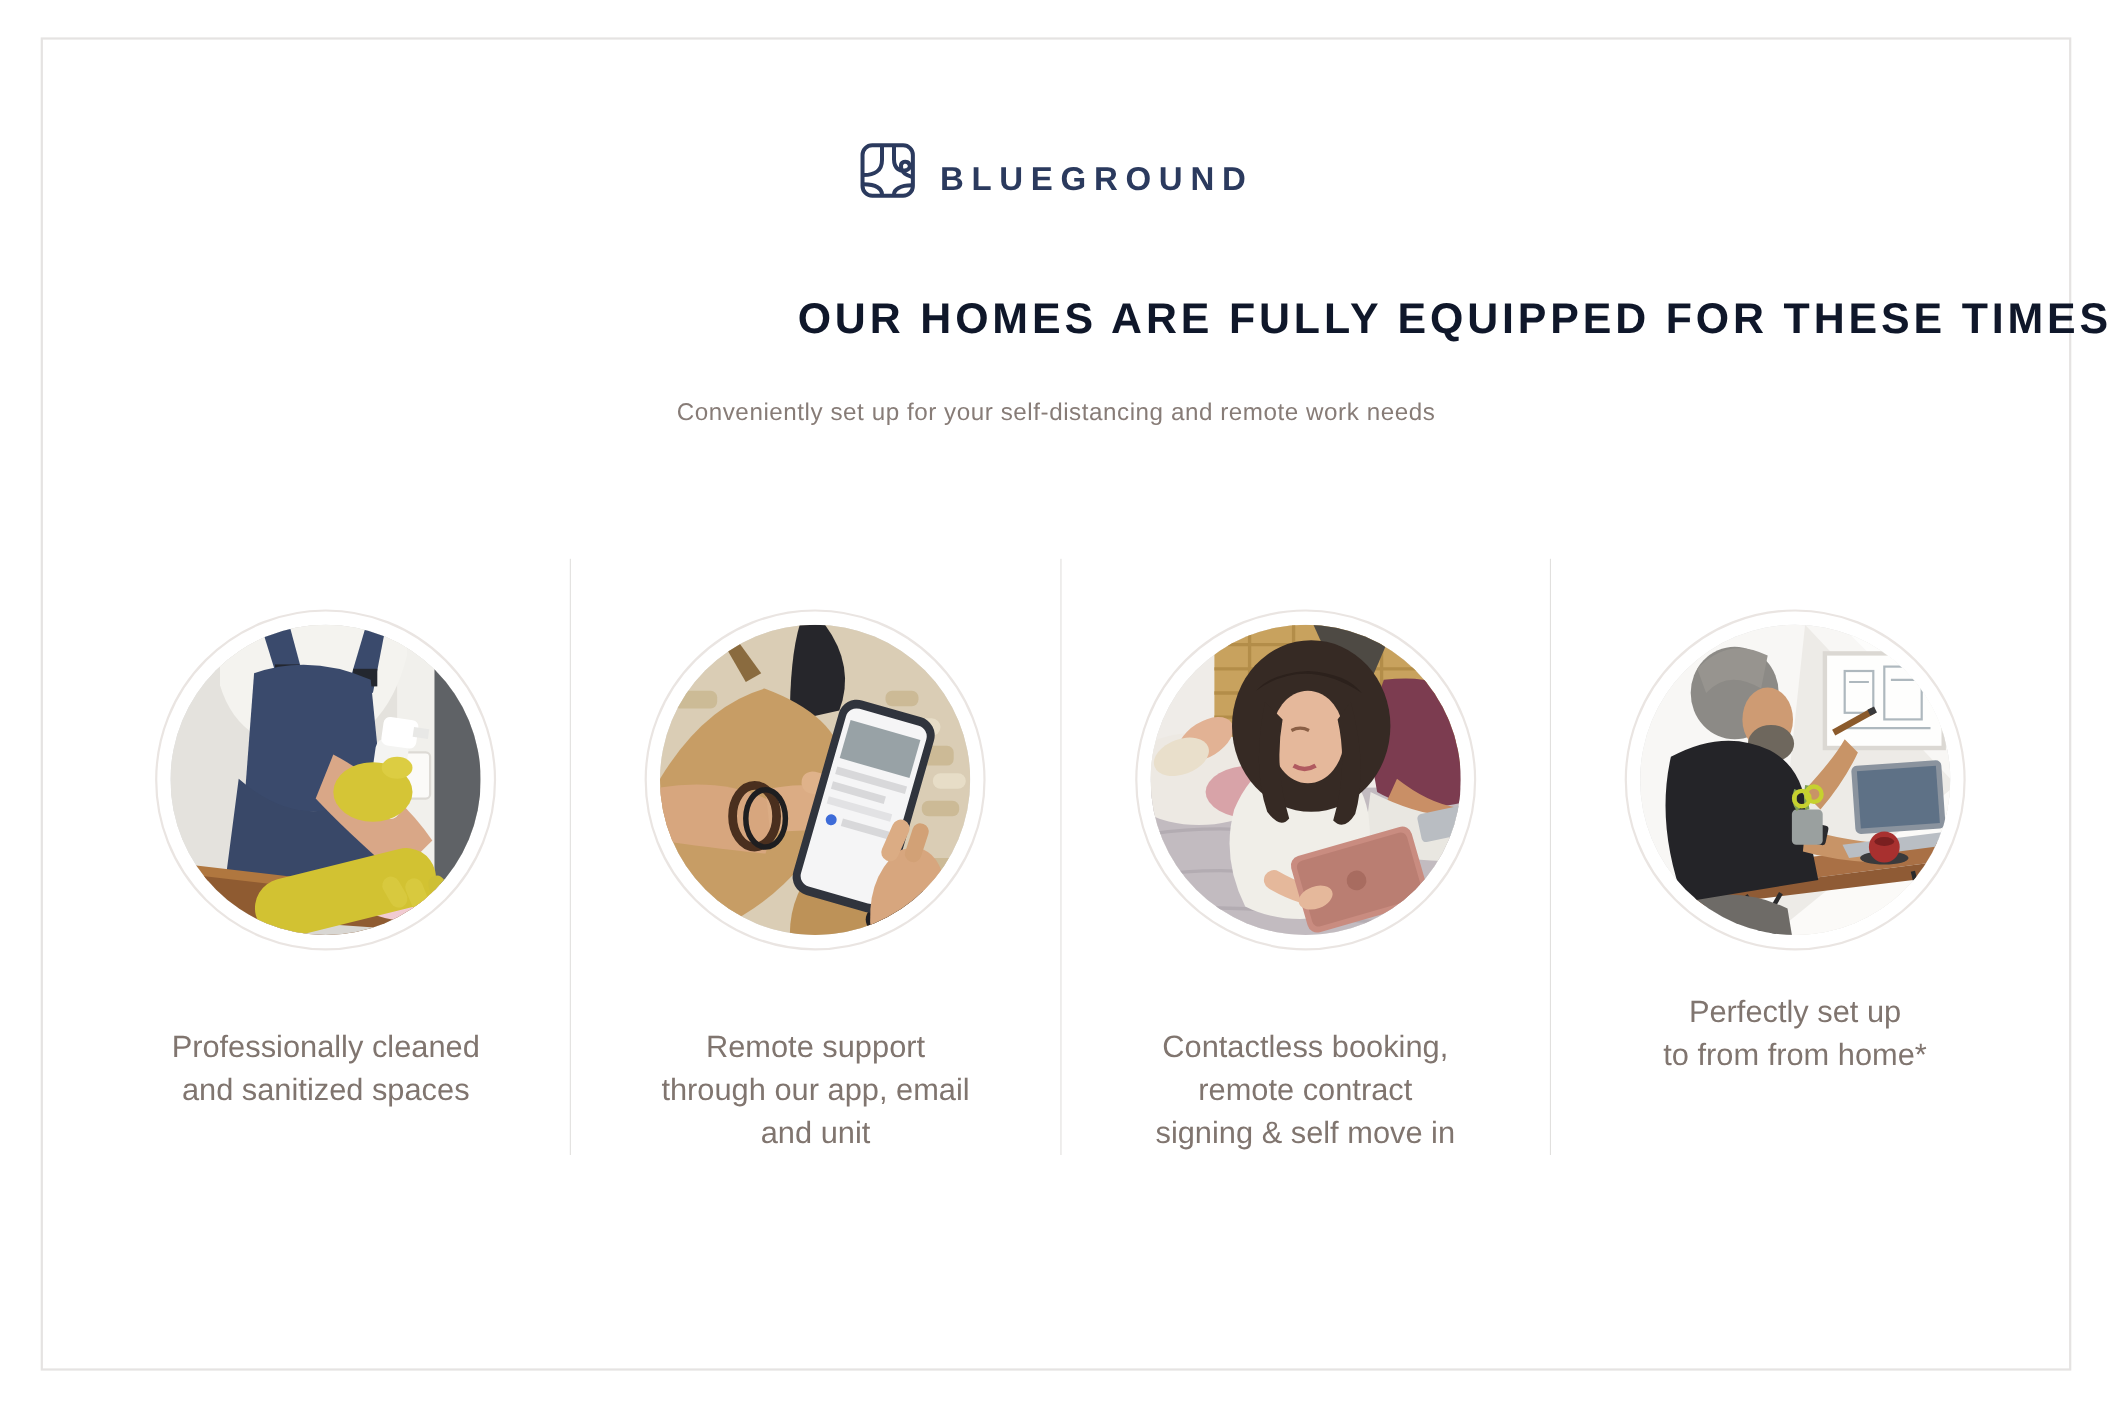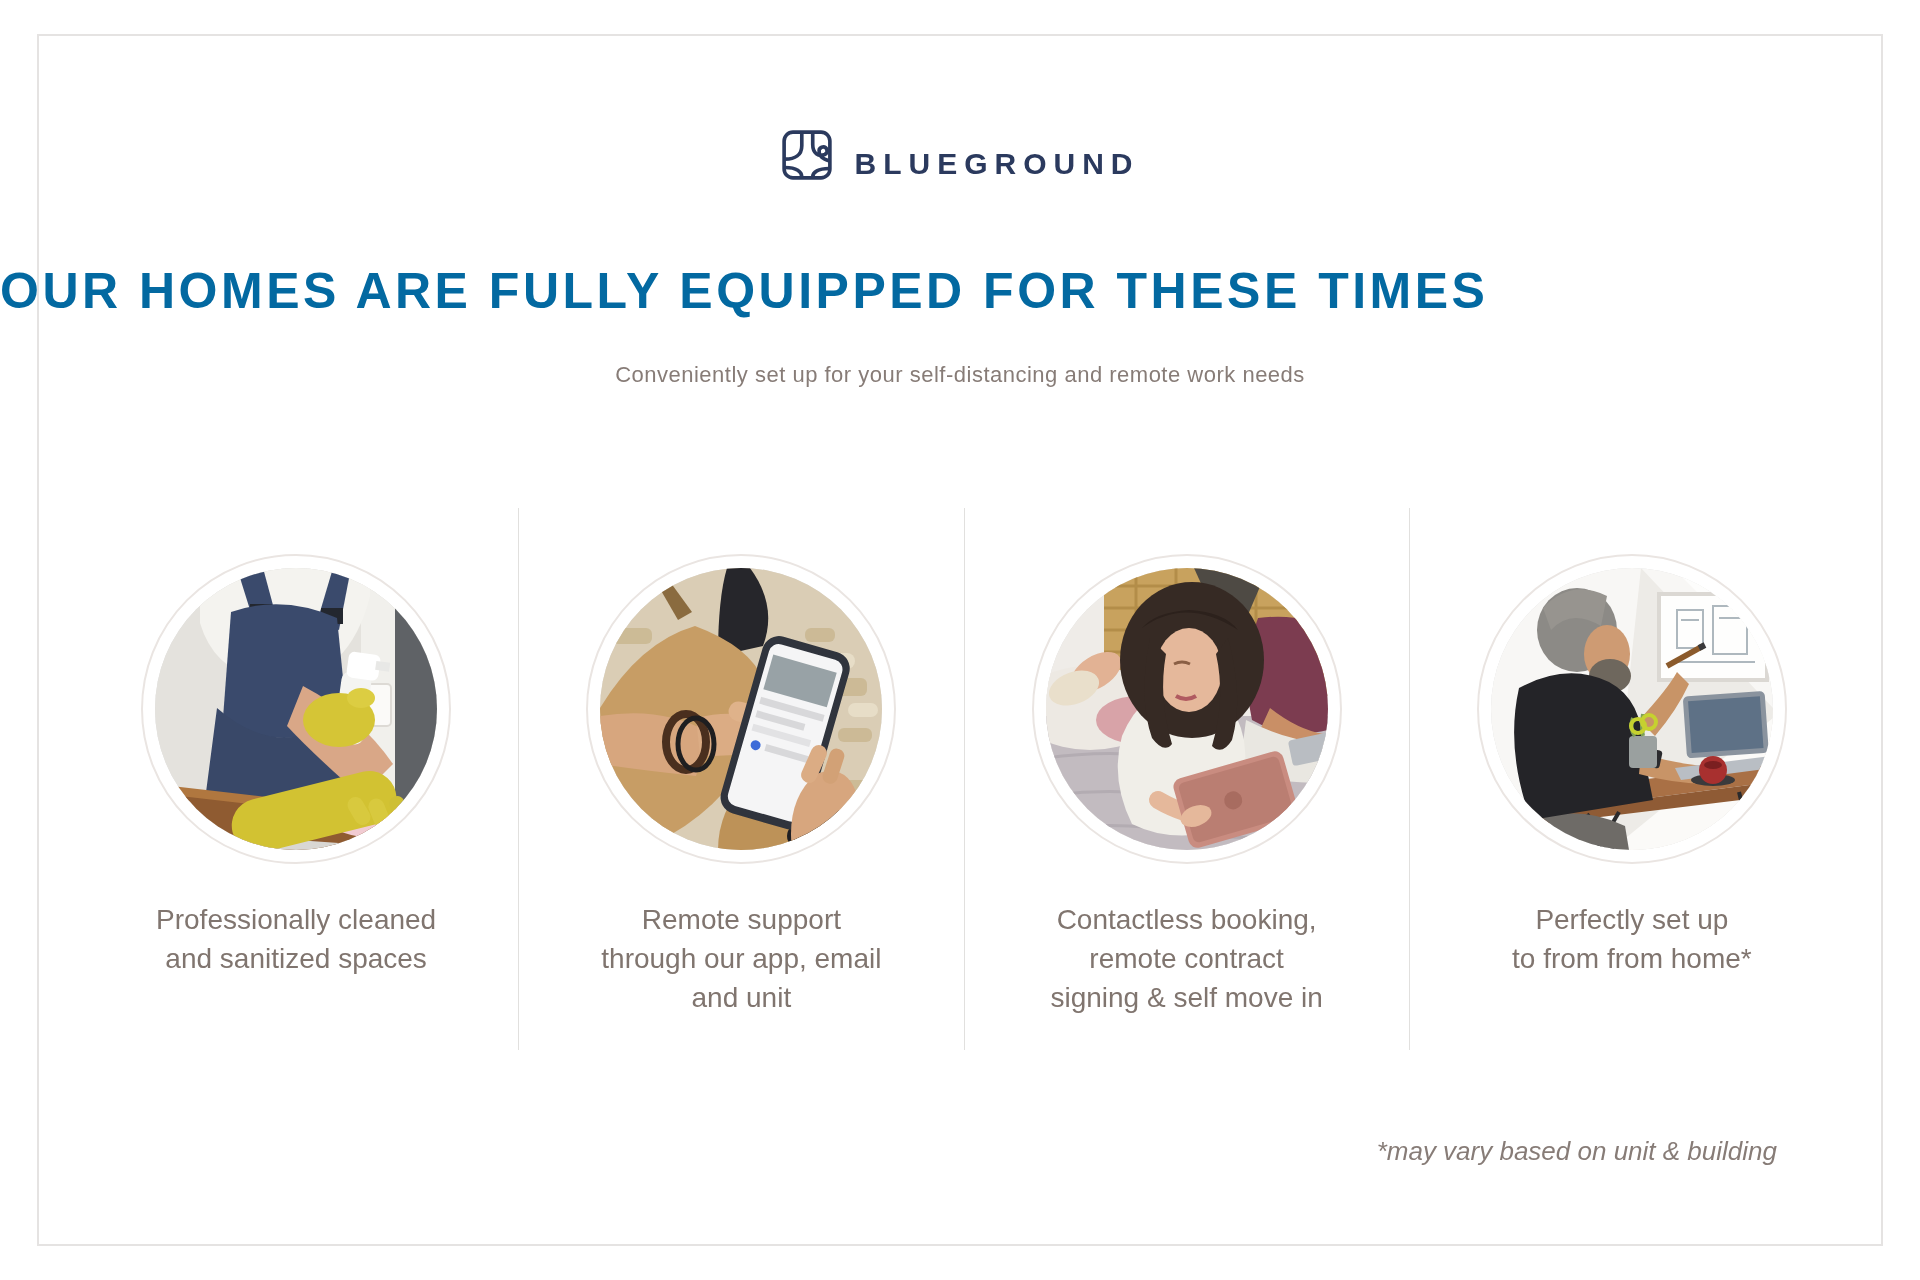--- a/index.html
+++ b/index.html
@@ -8,32 +8,32 @@
   #canvas { position:relative; width:1920px; height:1280px; background:#ffffff; overflow:hidden; }
 
   .card { position:absolute; left:37px; top:34px; width:1846px; height:1212px;
           border:2px solid #E5E3E2; background:#ffffff; }
 
   .logo-row { position:absolute; left:0; top:129px; width:100%;
               display:flex; justify-content:center; align-items:flex-end; gap:22px; }
   .logo-mark svg { display:block; width:52px; height:52px; }
   .logo-word { font-size:30px; font-weight:700; letter-spacing:7px; color:#2B3A5E; }
 
-  .headline { position:absolute; left:0; top:263px; width:100%; text-align:left;
-              font-size:50px; line-height:56px; font-weight:800; letter-spacing:3.5px;
-              color:#0369a1; }
+  .headline { position:absolute; left:0; top:263px; width:100%; text-align:right;
+              font-size:39px; line-height:56px; font-weight:800; letter-spacing:3.5px;
+              color:#0f172a; }
 
   .subtitle { position:absolute; left:0; top:355px; width:100%; text-align:center;
               font-size:22px; line-height:40px; font-weight:300; letter-spacing:0.5px;
               color:#877C77; }
 
   .features { position:absolute; left:74px; top:508px; width:1780px; height:542px;
               display:flex; }
   .feature  { flex:1 1 0; display:flex; flex-direction:column; align-items:center; }
-  .feature.divider { border-right:1px solid #E1E0DE; }
+  .feature.divider { border-right:1px solid #E1E0DE;gap:32px; }
 
   .ring  { margin-top:46px; width:310px; height:310px; border-radius:50%;
            border:2px solid #EAE5E2; background:#ffffff; padding:12px; }
   .photo { width:282px; height:282px; border-radius:50%; overflow:hidden; background:#ddd; }
   .photo svg { display:block; }
 
   .caption { margin-top:36px; font-size:28px; line-height:39px; color:#80756F;
              text-align:center; white-space:pre-line; max-width:430px; }
 
   .footnote { position:absolute; top:1136px; right:143px;
@@ -257,14 +257,13 @@
             <ellipse cx="222" cy="197" rx="9" ry="4" fill="#7A1F20"></ellipse>
           </svg>
         </div>
       </div>
       <div class="caption">Perfectly set up
 to from from home*</div>
     </div>
 
   </div>
 
-  <div class="footnote">*may vary based on unit &amp; building</div>
 </div>
 
 </body></html>

